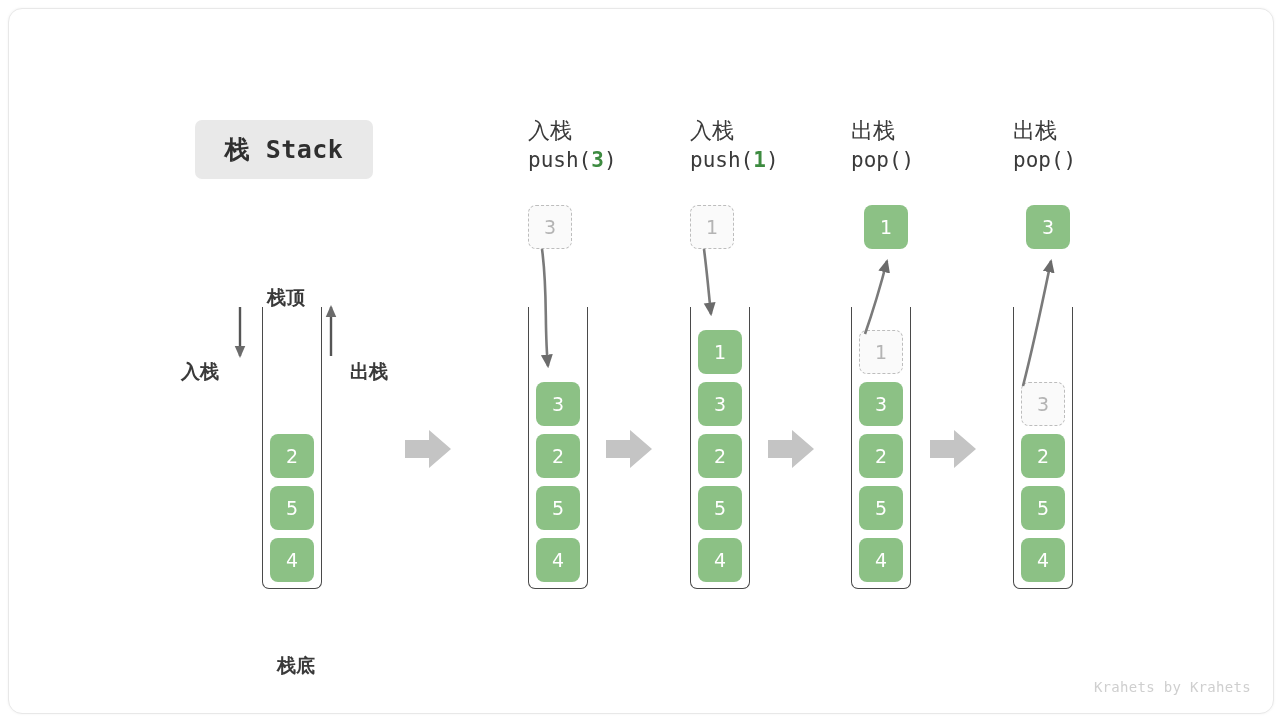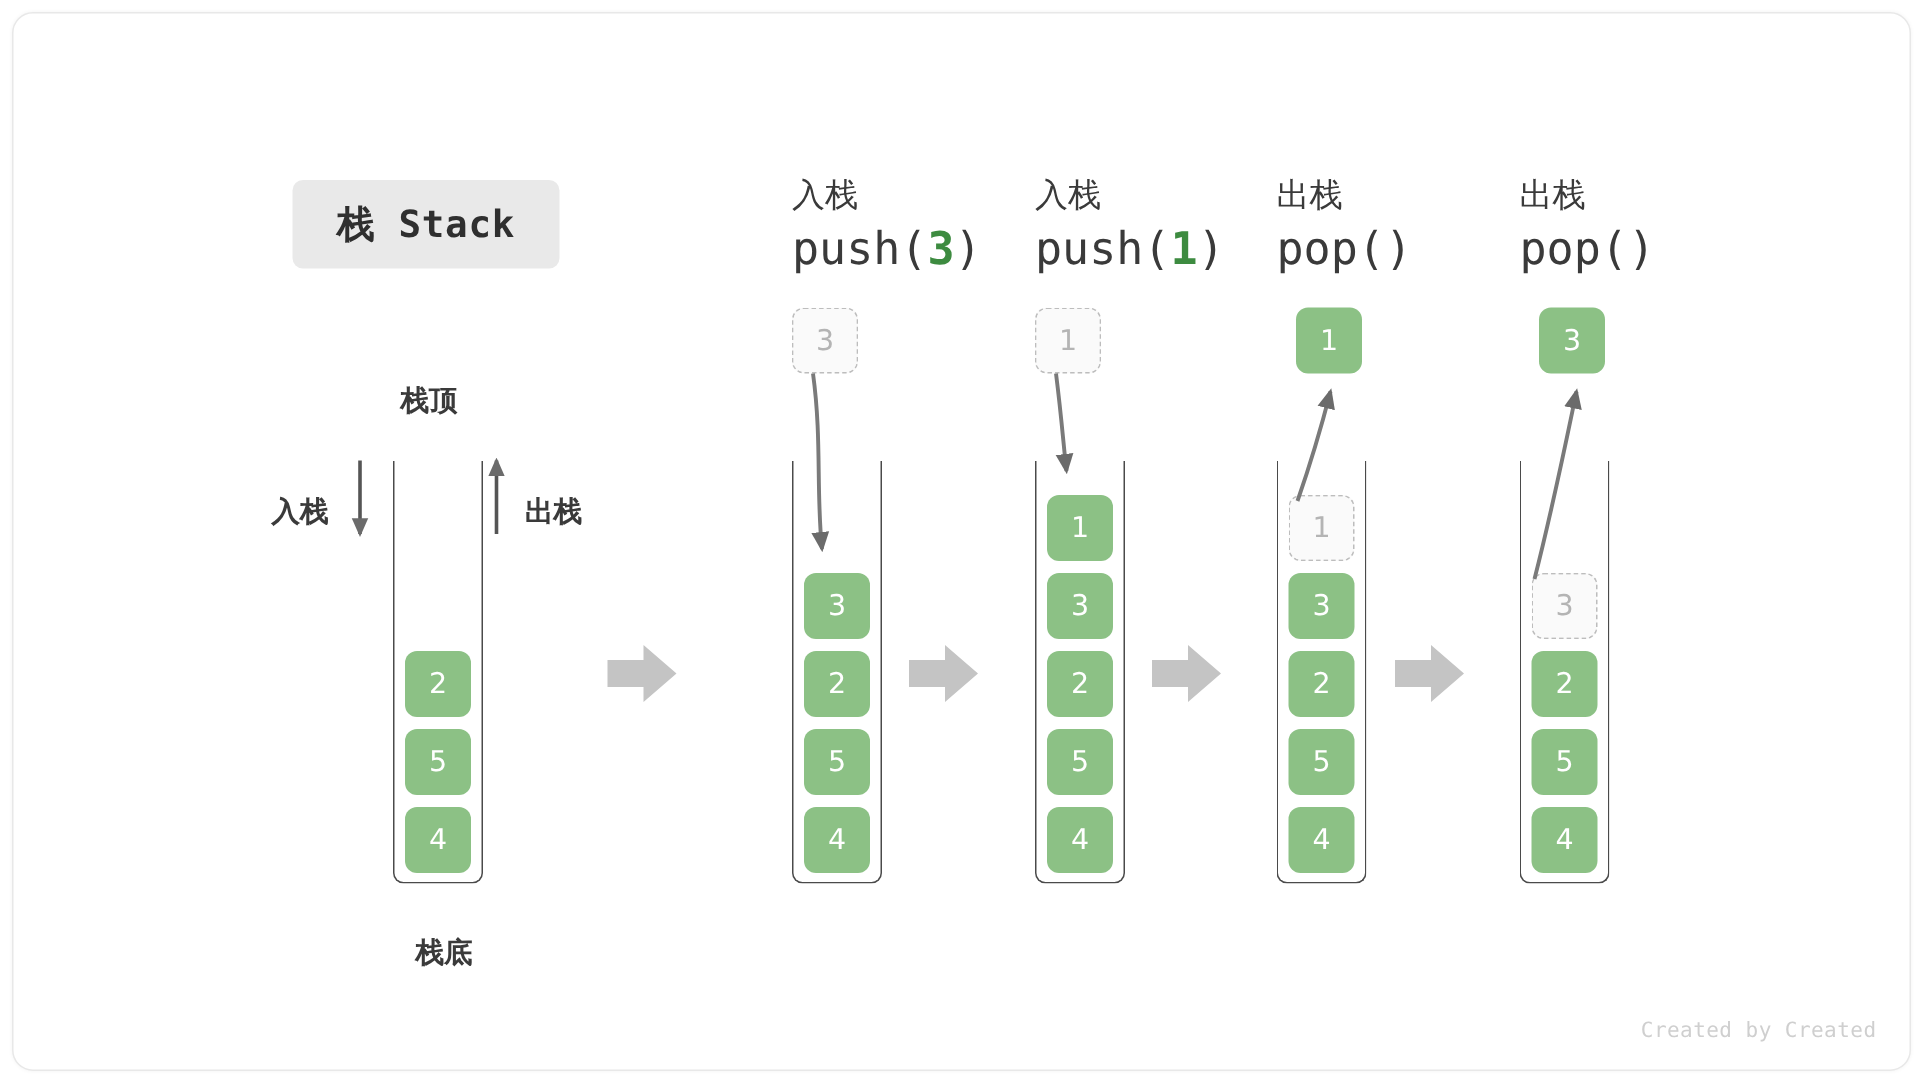--- a/index.html
+++ b/index.html
@@ -49,38 +49,39 @@
   }
 
   
   .cn-label {
     position: absolute;
     font-family: "DejaVu Sans", "Liberation Sans", sans-serif;
     font-size: 19px;
     font-weight: bold;
     color: #3a3a3a;
     white-space: nowrap;
+    margin-top: 31px;
   }
 
   
   .col-head {
     position: absolute;
     white-space: nowrap;
     line-height: 1.42;
   }
   .col-head .op {
     display: block;
     font-family: "DejaVu Sans", "Liberation Sans", sans-serif;
     font-size: 22px;
     color: #3a3a3a;
   }
   .col-head .call {
     display: block;
     font-family: "DejaVu Sans Mono", "Liberation Mono", monospace;
-    font-size: 30px;
+    font-size: 21px;
     color: #3a3a3a;
   }
   .col-head .call .arg {
     color: #3d8b40;
     font-weight: bold;
   }
 
   
   .stack-box {
     position: absolute;
@@ -239,14 +240,14 @@
       <path d="M 597 431 L 621 431 L 621 421 L 643 440 L 621 459 L 621 449 L 597 449 z" fill="#c4c4c4"></path>
     </g>
     <g>
       <path d="M 759 431 L 783 431 L 783 421 L 805 440 L 783 459 L 783 449 L 759 449 z" fill="#c4c4c4"></path>
     </g>
     <g>
       <path d="M 921 431 L 945 431 L 945 421 L 967 440 L 945 459 L 945 449 L 921 449 z" fill="#c4c4c4"></path>
     </g>
   </svg>
 
-  <div id="credit">Created by Created</div>
+  <div id="credit">Krahets by Krahets</div>
 </div>
 
 </body></html>

